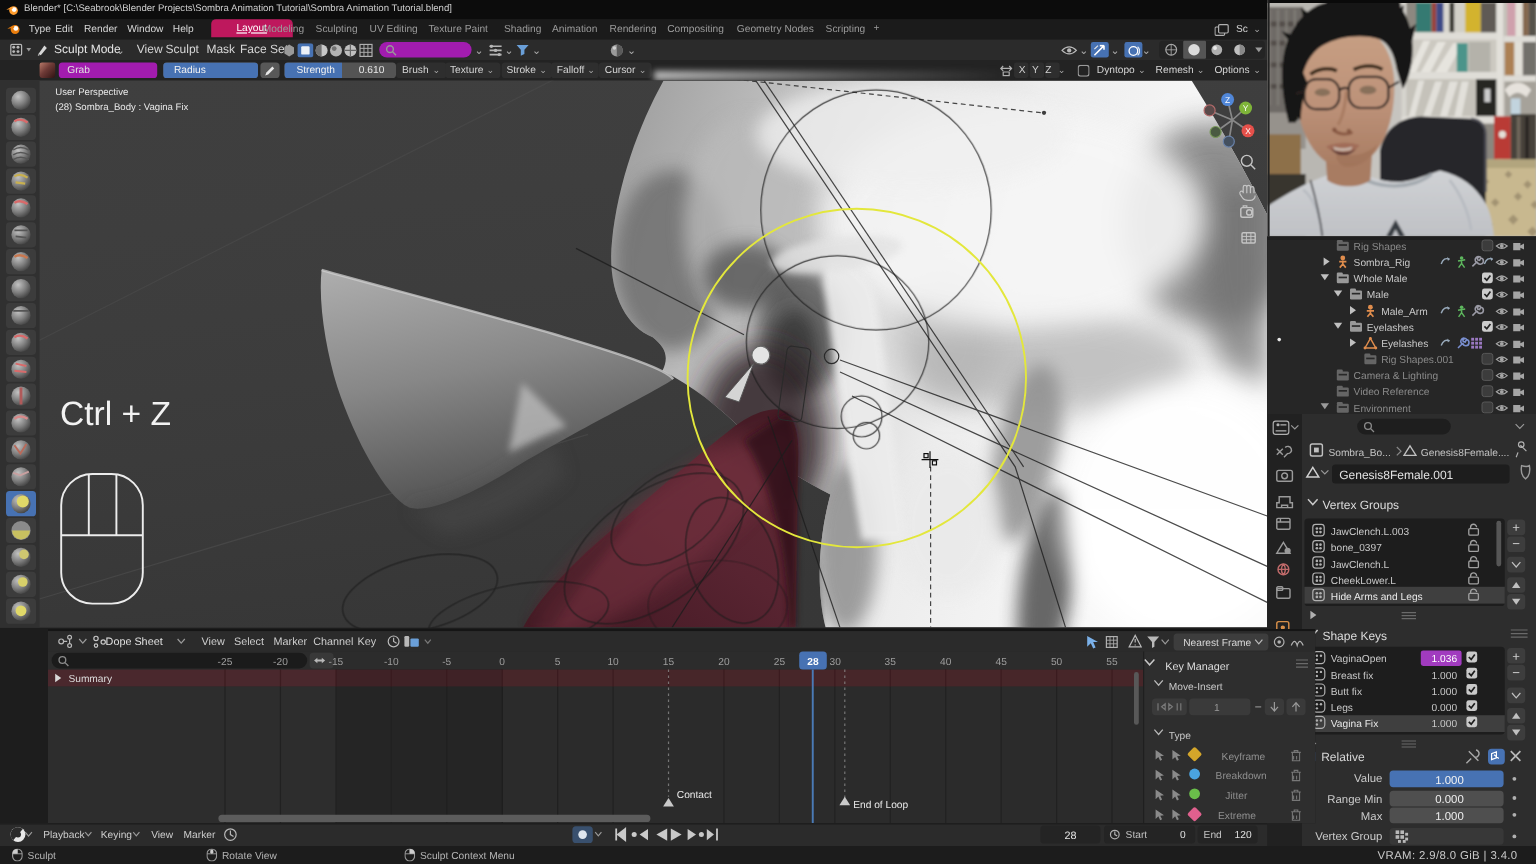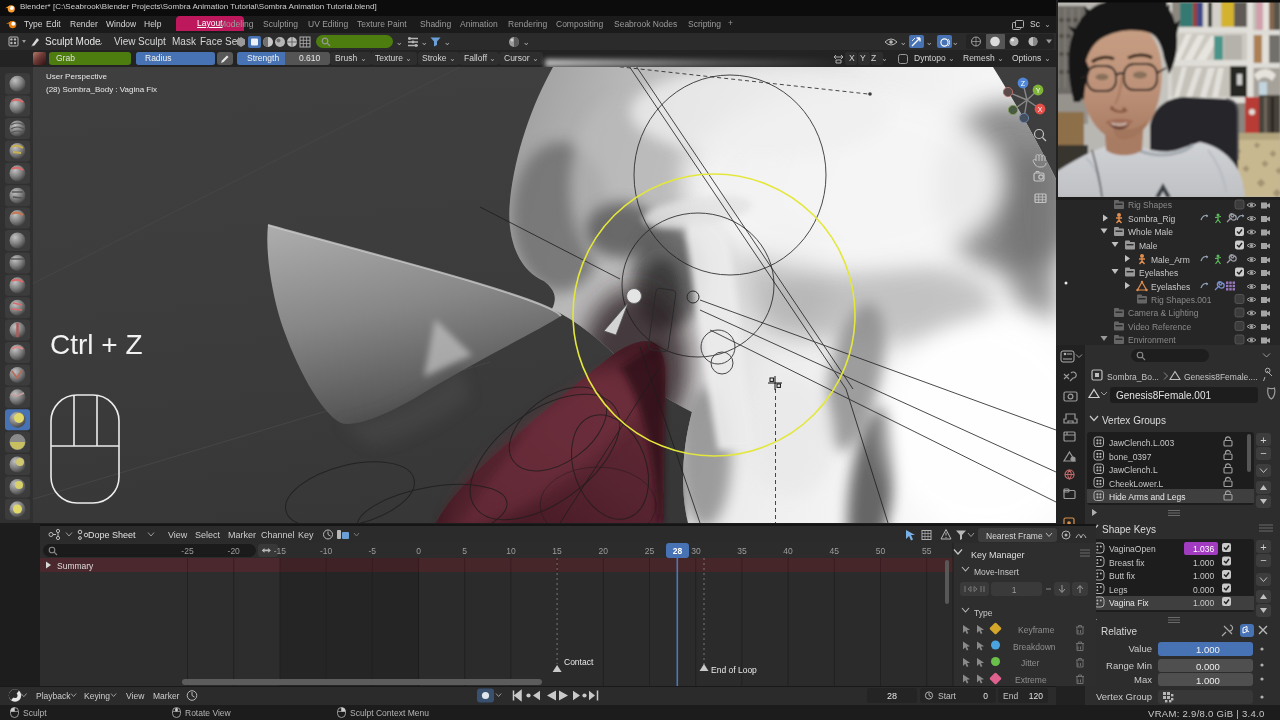--- a/index.html
+++ b/index.html
@@ -8,21 +8,21 @@
   .t{position:absolute;white-space:nowrap;}
   #root{position:absolute;left:0;top:0;width:1280px;height:720px;}
   
   #titlebar{left:0;top:0;width:1280px;height:16px;background:#0c0c0c;color:#cfcfcf;font-size:8px;}
   #menubar{left:0;top:16px;width:1280px;height:17px;background:#1b1b1b;color:#d2d2d2;font-size:8.5px;}
   #toolhdr{left:0;top:33px;width:1280px;height:17px;background:#2b2b2b;color:#cecece;font-size:10px;}
   #brushhdr{left:0;top:50px;width:1280px;height:17px;background:#232323;color:#d5d5d5;font-size:8.5px;}
   .ws{color:#9b9b9b;}
   .wsa{background:#be185d;color:#fff;border-radius:4px 4px 0 0;padding:2px 21px 3px;text-decoration:underline;}
   .menu{color:#d6d6d6;}
-  .fld{position:absolute;background:#4d7c0f;border-radius:3px;color:#e0e0e0;}
+  .fld{position:absolute;background:#a21caf;border-radius:3px;color:#e0e0e0;}
   .slider{position:absolute;background:#545454;border-radius:3px;overflow:hidden;color:#f2f2f2;}
   .sfill{position:absolute;left:0;top:0;bottom:0;background:#4772b3;}
   .caret{display:inline-block;transform:scale(.9);color:#aaa;}
   
   #viewport{left:0;top:67px;width:1056px;height:456px;background:#3a3a3a;overflow:hidden;}
   #vptext1{left:46px;top:5px;font-size:8px;color:#e8e8e8;}
   #vptext2{left:46px;top:18px;font-size:8px;color:#e8e8e8;}
   #bigtxt1{left:50px;top:262px;font-size:28px;color:#f2f2f2;}
   #bigtxt2{left:50px;top:296px;font-size:28px;color:#f2f2f2;}
   
@@ -60,21 +60,21 @@
     <span class="t menu" style="left:144px;top:3px">Help</span>
     <span class="t wsa" style="left:176px;top:0px">Layout</span>
     <span class="t ws" style="left:219px;top:3px">Modeling</span>
     <span class="t ws" style="left:263px;top:3px">Sculpting</span>
     <span class="t ws" style="left:308px;top:3px">UV Editing</span>
     <span class="t ws" style="left:357px;top:3px">Texture Paint</span>
     <span class="t ws" style="left:420px;top:3px">Shading</span>
     <span class="t ws" style="left:460px;top:3px">Animation</span>
     <span class="t ws" style="left:508px;top:3px">Rendering</span>
     <span class="t ws" style="left:556px;top:3px">Compositing</span>
-    <span class="t ws" style="left:614px;top:3px">Seabrook Nodes</span>
+    <span class="t ws" style="left:614px;top:3px">Geometry Nodes</span>
     <span class="t ws" style="left:688px;top:3px">Scripting</span>
     <span class="t ws" style="left:728px;top:2px">+</span>
     <svg class="ab" style="left:1012px;top:4px" width="13" height="10" viewBox="0 0 13 10">
         <rect x="0.5" y="2.5" width="8" height="7" rx="1" fill="none" stroke="#b0b0b0"></rect>
         <rect x="3.5" y="0.5" width="8" height="7" rx="1" fill="#1b1b1b" stroke="#b0b0b0"></rect>
       </svg>
     <span class="t" style="left:1030px;top:3px;color:#d6d6d6">Sc</span>
     <span class="t caret" style="left:1044px;top:3px">⌄</span>
   </div>
 

